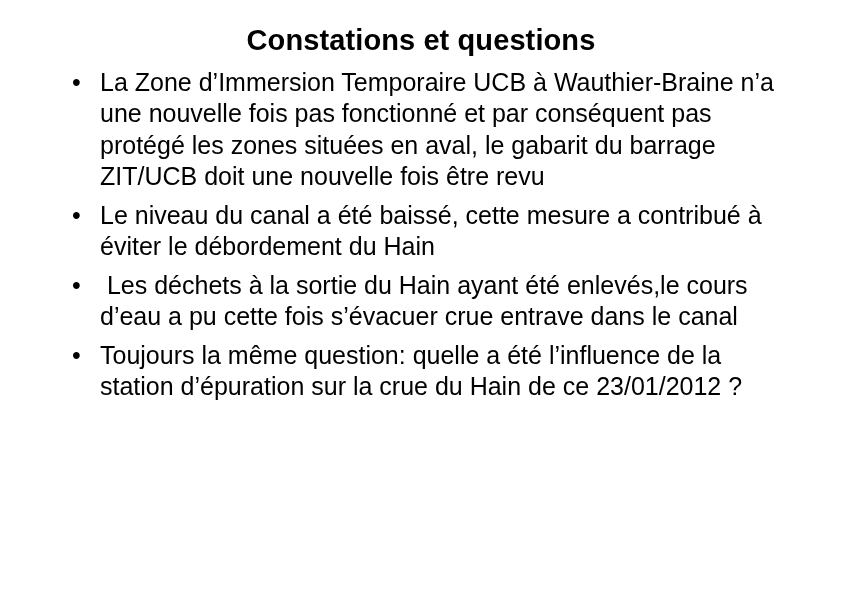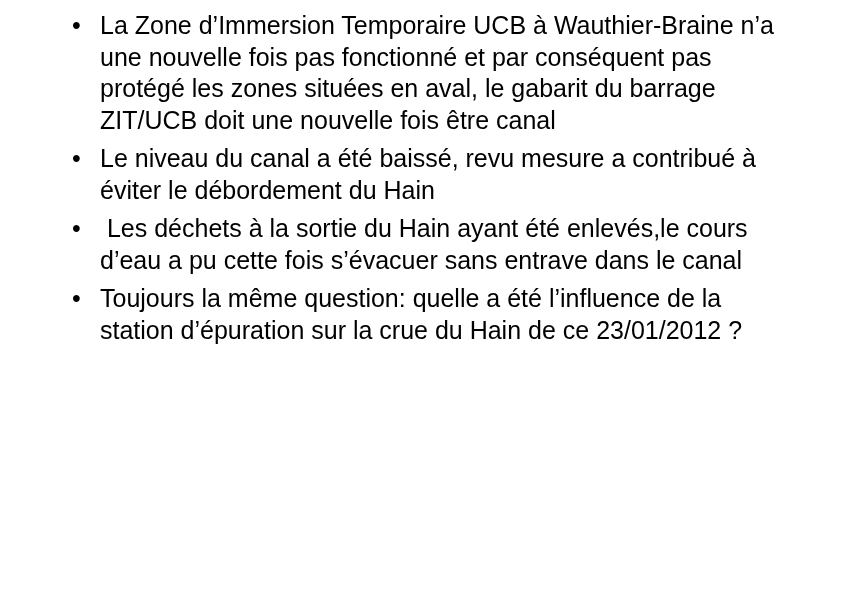--- a/index.html
+++ b/index.html
@@ -53,36 +53,37 @@
   .bullet-text {
     display: block;
     white-space: pre-wrap;
   }
 </style>
 </head>
 <body>
 
 <div class="slide">
 
+  <h1 class="slide-title">Constations et questions</h1>
 
   <ul class="bullet-list">
 
     <li class="bullet-item">
       <span class="bullet-dot">•</span>
-      <span class="bullet-text">La Zone d’Immersion Temporaire UCB à Wauthier-Braine n’a une nouvelle fois pas fonctionné et par conséquent pas protégé les zones situées en aval, le gabarit du barrage ZIT/UCB doit une nouvelle fois être canal</span>
+      <span class="bullet-text">La Zone d’Immersion Temporaire UCB à Wauthier-Braine n’a une nouvelle fois pas fonctionné et par conséquent pas protégé les zones situées en aval, le gabarit du barrage ZIT/UCB doit une nouvelle fois être revu</span>
     </li>
 
     <li class="bullet-item">
       <span class="bullet-dot">•</span>
-      <span class="bullet-text">Le niveau du canal a été baissé, revu mesure a contribué à éviter le débordement du Hain</span>
+      <span class="bullet-text">Le niveau du canal a été baissé, cette mesure a contribué à éviter le débordement du Hain</span>
     </li>
 
     <li class="bullet-item">
       <span class="bullet-dot">•</span>
-      <span class="bullet-text"> Les déchets à la sortie du Hain ayant été enlevés,le cours d’eau a pu cette fois s’évacuer sans entrave dans le canal</span>
+      <span class="bullet-text"> Les déchets à la sortie du Hain ayant été enlevés,le cours d’eau a pu cette fois s’évacuer crue entrave dans le canal</span>
     </li>
 
     <li class="bullet-item">
       <span class="bullet-dot">•</span>
       <span class="bullet-text">Toujours la même question: quelle a été l’influence de la station d’épuration sur la crue du Hain de ce 23/01/2012 ?</span>
     </li>
 
   </ul>
 
 </div>

